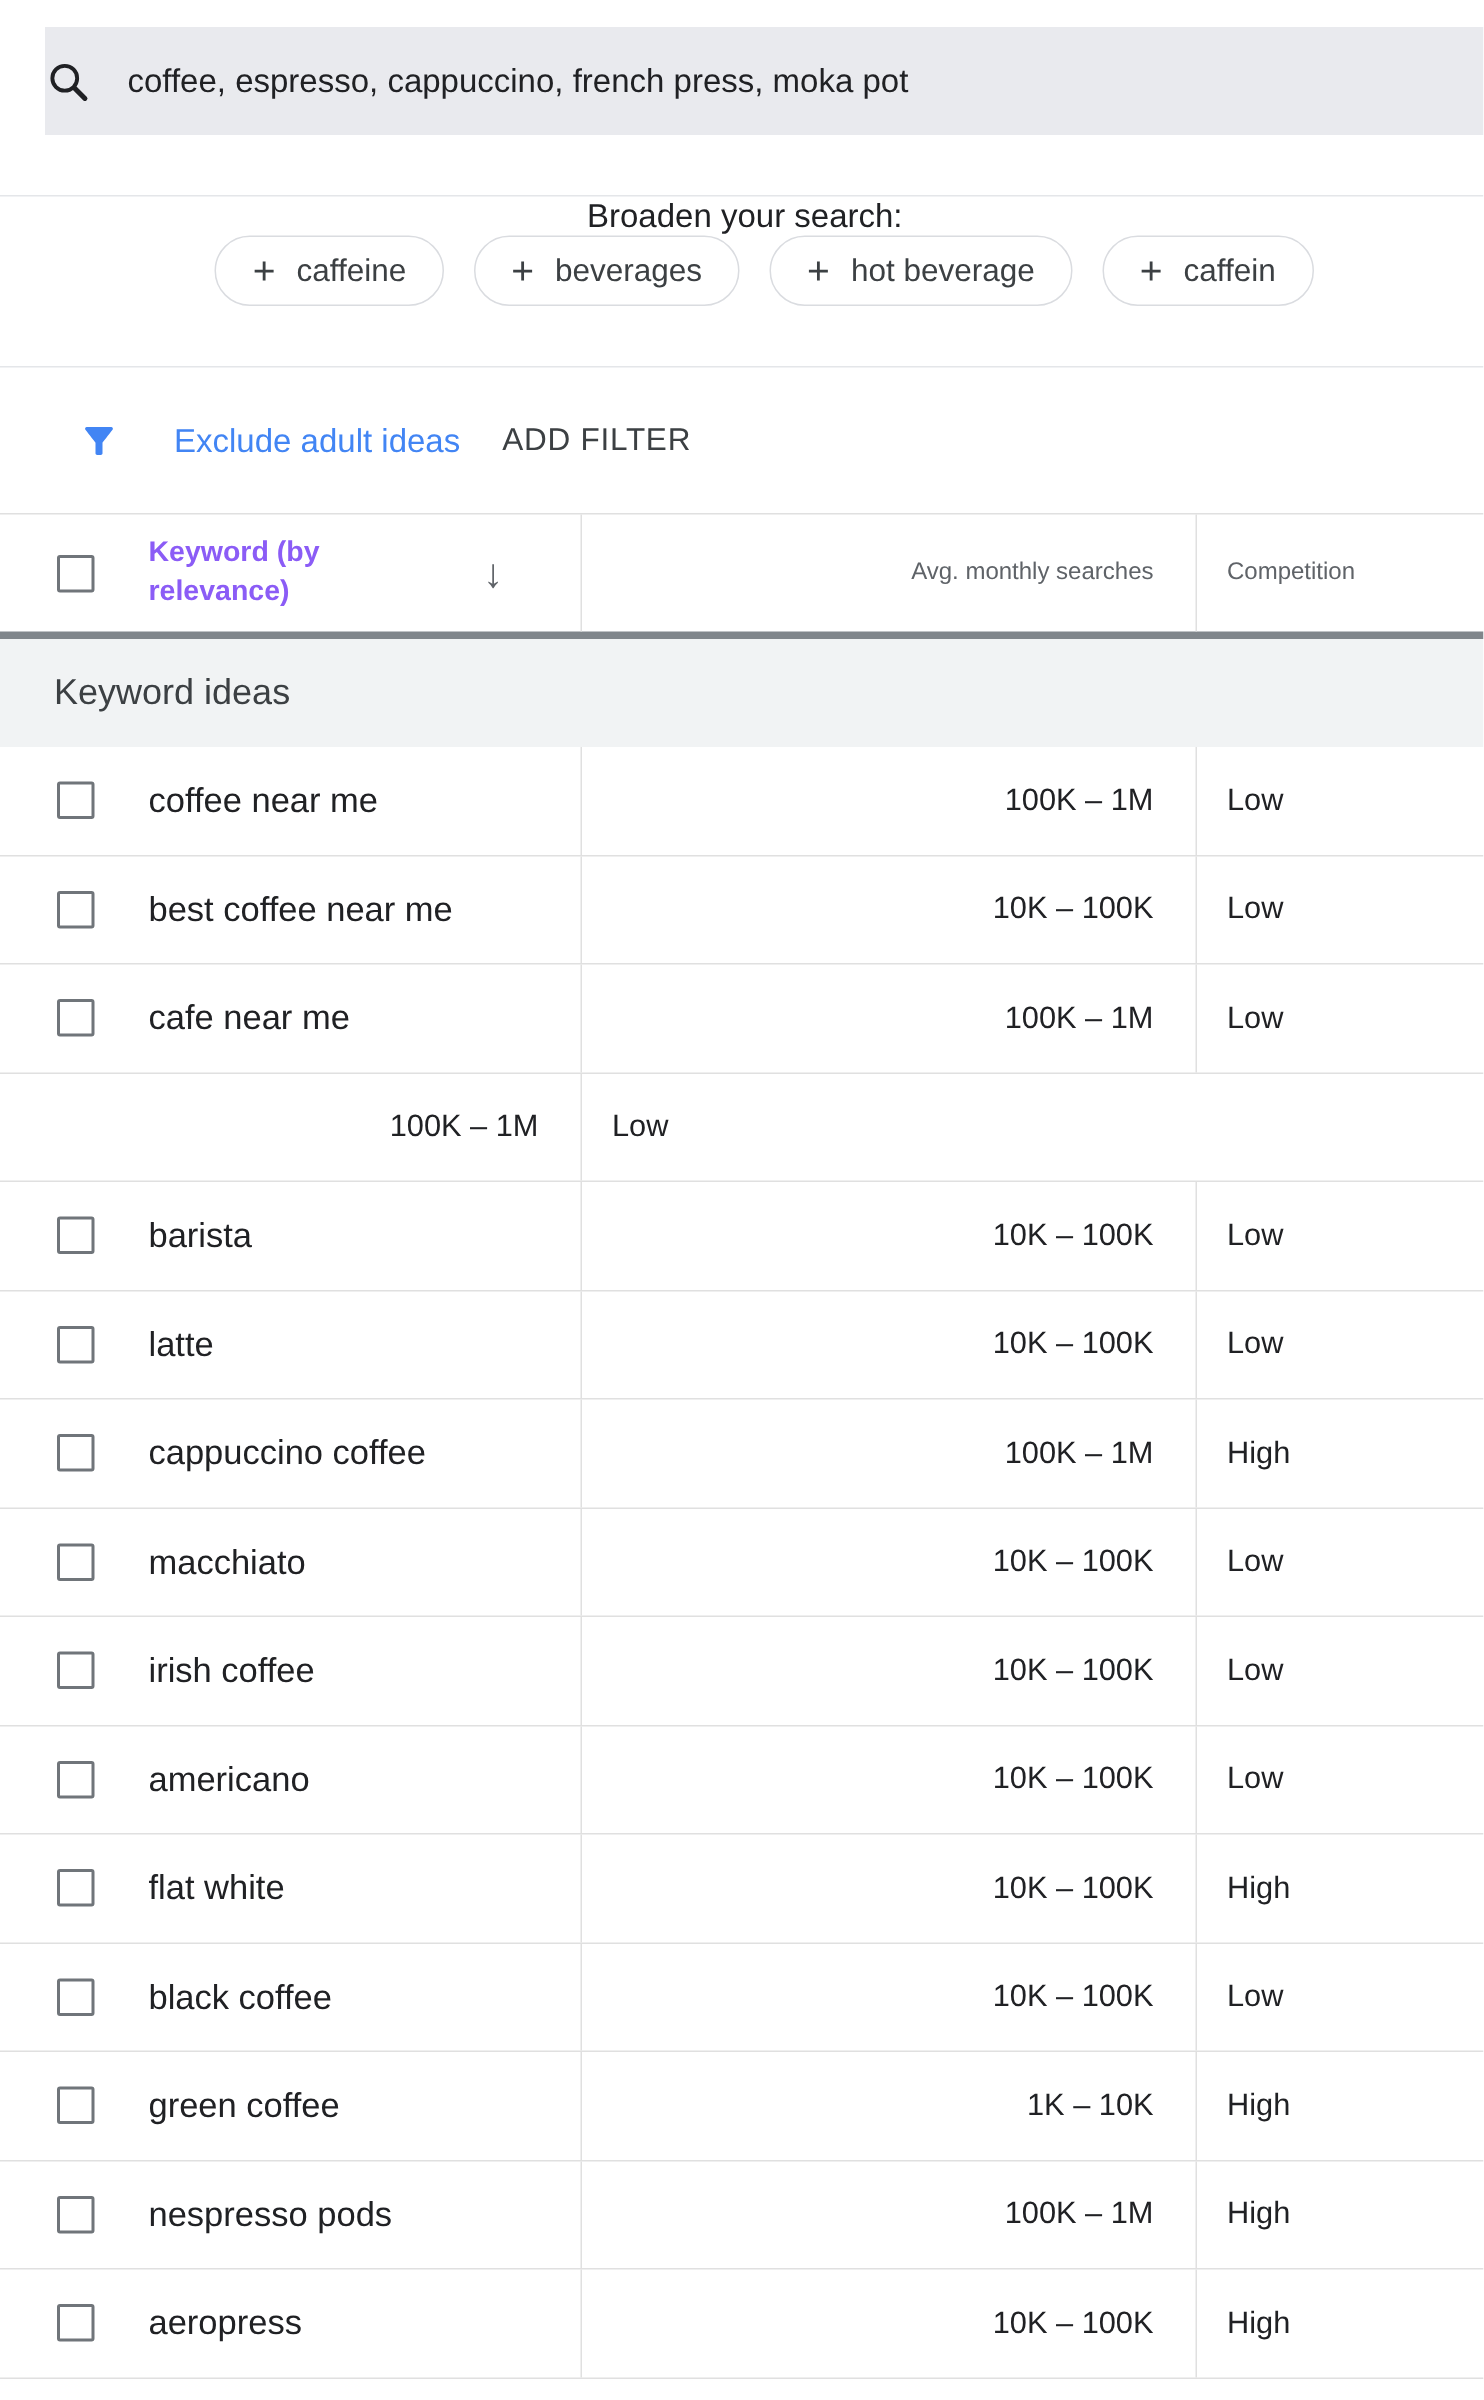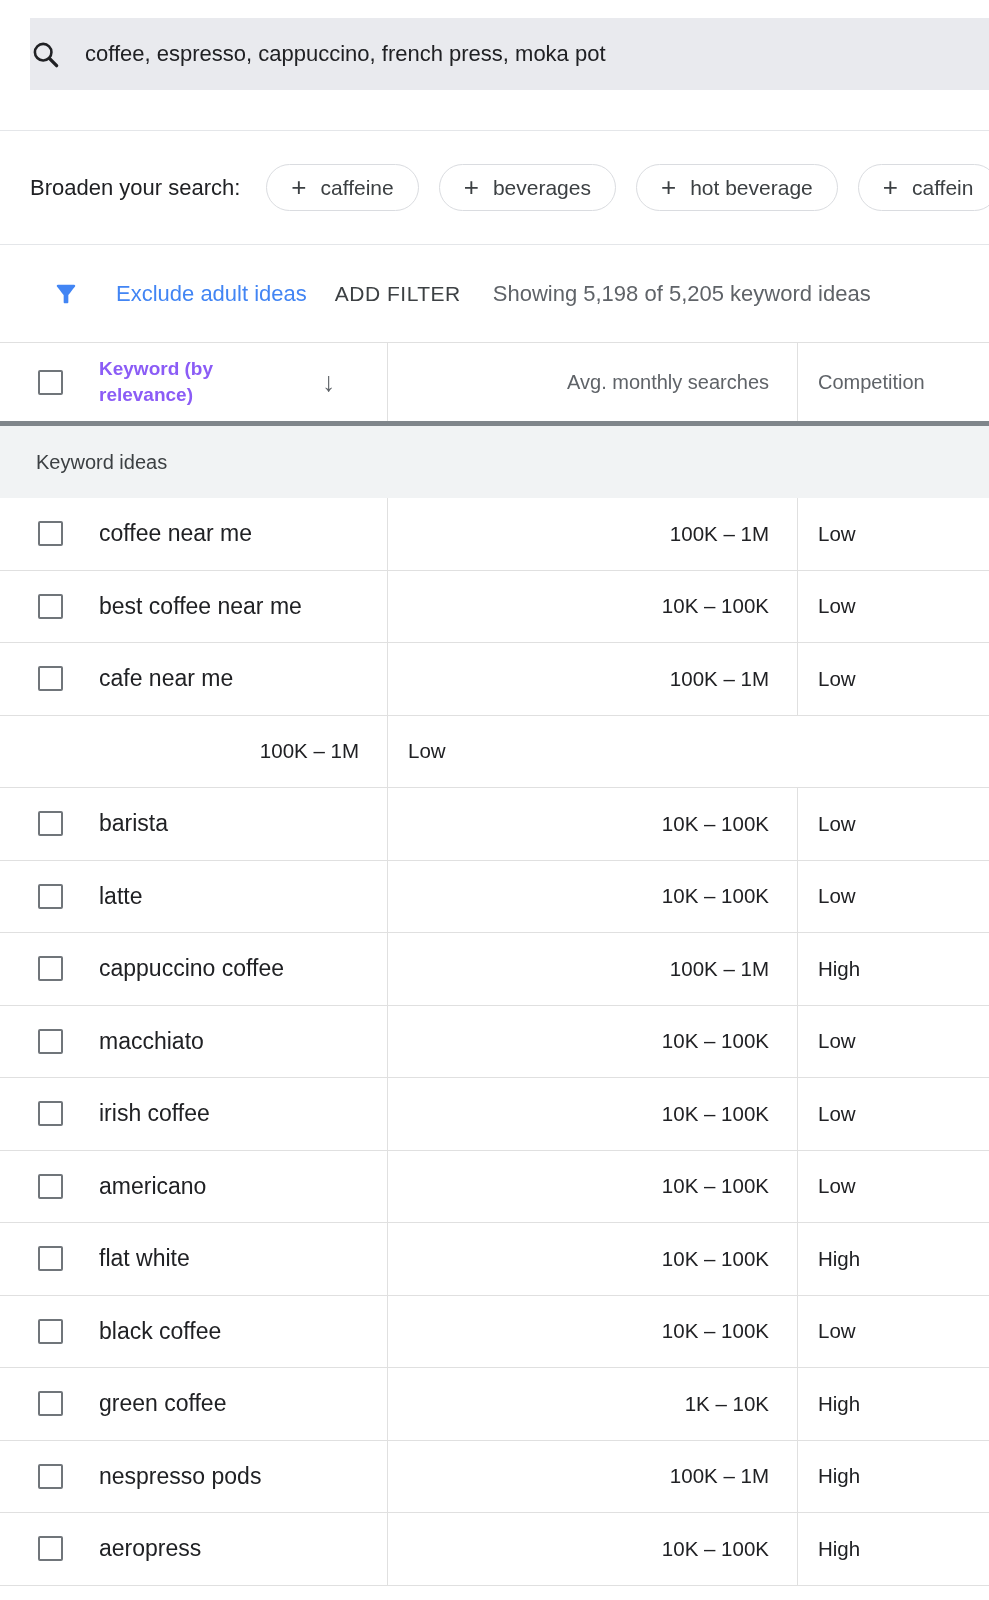--- a/index.html
+++ b/index.html
@@ -11,21 +11,21 @@
   .search-bar {
     margin: 18px 0 0 30px; height: 72px; background: #e9eaee;
     display: flex; align-items: center; 
   }
   .search-bar .q-text { font-size: 22px; color: #202124; margin-left: 24px; white-space: nowrap; }
 
   
   .broaden-section {
     height: 114px; border-bottom: 1px solid #e4e6e9;
     display: flex; align-items: center; padding-left: 30px;
-    white-space: nowrap; overflow: hidden;
+    white-space: nowrap; overflow: hidden; flex-direction: column;
   }
   .broaden-label { font-size: 22px; color: #202124; margin-right: 26px; flex: 0 0 auto; }
   .chips { display: flex; gap: 20px; flex: 0 0 auto; }
   .chip {
     flex: 0 0 auto; display: flex; align-items: center; gap: 14px;
     height: 47px; padding: 0 24px; border: 1px solid #dadce0; border-radius: 24px;
     background: #fff; cursor: pointer;
   }
   .chip .plus { font-size: 26px; font-weight: 400; color: #3c4043; line-height: 1; margin-top: -2px; }
   .chip .chip-label { font-size: 21px; color: #3c4043; }
@@ -40,30 +40,30 @@
   
   .tbl-header {
     border-top: 1px solid #e0e0e0; border-bottom: 5px solid #80868b;
     height: 84px; display: grid; grid-template-columns: 388px 410px 1fr;
   }
   .tbl-header .c1 { display: flex; align-items: center; padding-left: 38px; border-right: 1px solid #e0e0e0; }
   .tbl-header .c2 { display: flex; align-items: center; justify-content: flex-end; padding-right: 28px; border-right: 1px solid #e0e0e0; }
   .tbl-header .c3 { display: flex; align-items: center; padding-left: 20px; }
   .kw-head-label { font-size: 19px; font-weight: bold; color: #8b5cf6; width: 175px; margin-left: 36px; line-height: 1.35; }
   .sort-arrow { font-size: 27px; color: #5f6368; margin-left: 48px; }
-  .col-head { font-size: 20px; color: #5f6368; }
+  .col-head { font-size: 16px; color: #5f6368; }
 
   .checkbox {
     width: 25px; height: 25px; border: 2px solid #70757a; border-radius: 2px;
     background: #fff; flex: 0 0 auto; cursor: pointer;
   }
 
   .section-band {
     height: 72px; background: #f1f3f4; display: flex; align-items: center;
-    padding-left: 36px; font-size: 20px; color: #3c4043;
+    padding-left: 36px; font-size: 24px; color: #3c4043;
   }
 
   .tbl-row {
     height: 72.5px; display: grid; grid-template-columns: 388px 410px 1fr;
     border-bottom: 1px solid #e0e0e0;
   }
   .tbl-row .c1 { display: flex; align-items: center; padding-left: 38px; border-right: 1px solid #e0e0e0; }
   .tbl-row .c2 { display: flex; align-items: center; justify-content: flex-end; padding-right: 28px; border-right: 1px solid #e0e0e0; font-size: 20.5px; color: #202124; }
   .tbl-row .c3 { display: flex; align-items: center; padding-left: 20px; font-size: 20.5px; color: #202124; }
   .tbl-row .kw { margin-left: 36px; font-size: 23px; color: #202124; }
@@ -109,21 +109,20 @@
 </div>
 
 <div class="filter-section">
   <span class="funnel-wrap">
     <svg width="28" height="28" viewBox="0 0 24 24" fill="#4285f4">
       <path d="M4.25 5.61C6.27 8.2 10 13 10 13v6c0 .55.45 1 1 1h2c.55 0 1-.45 1-1v-6s3.72-4.8 5.74-7.39C20.25 4.95 19.78 4 18.95 4H5.04c-.83 0-1.3.95-.79 1.61z"></path>
     </svg>
   </span>
   <span class="exclude-link">Exclude adult ideas</span>
   <span class="add-filter">ADD FILTER</span>
-  <span class="showing-text">Showing 5,198 of 5,205 keyword ideas</span>
 </div>
 
 <div class="tbl-header">
   <div class="c1">
     <span class="checkbox"></span>
     <span class="kw-head-label">Keyword (by relevance)</span>
     <span class="sort-arrow">↓</span>
   </div>
   <div class="c2">
     <span class="col-head">Avg. monthly searches</span>

